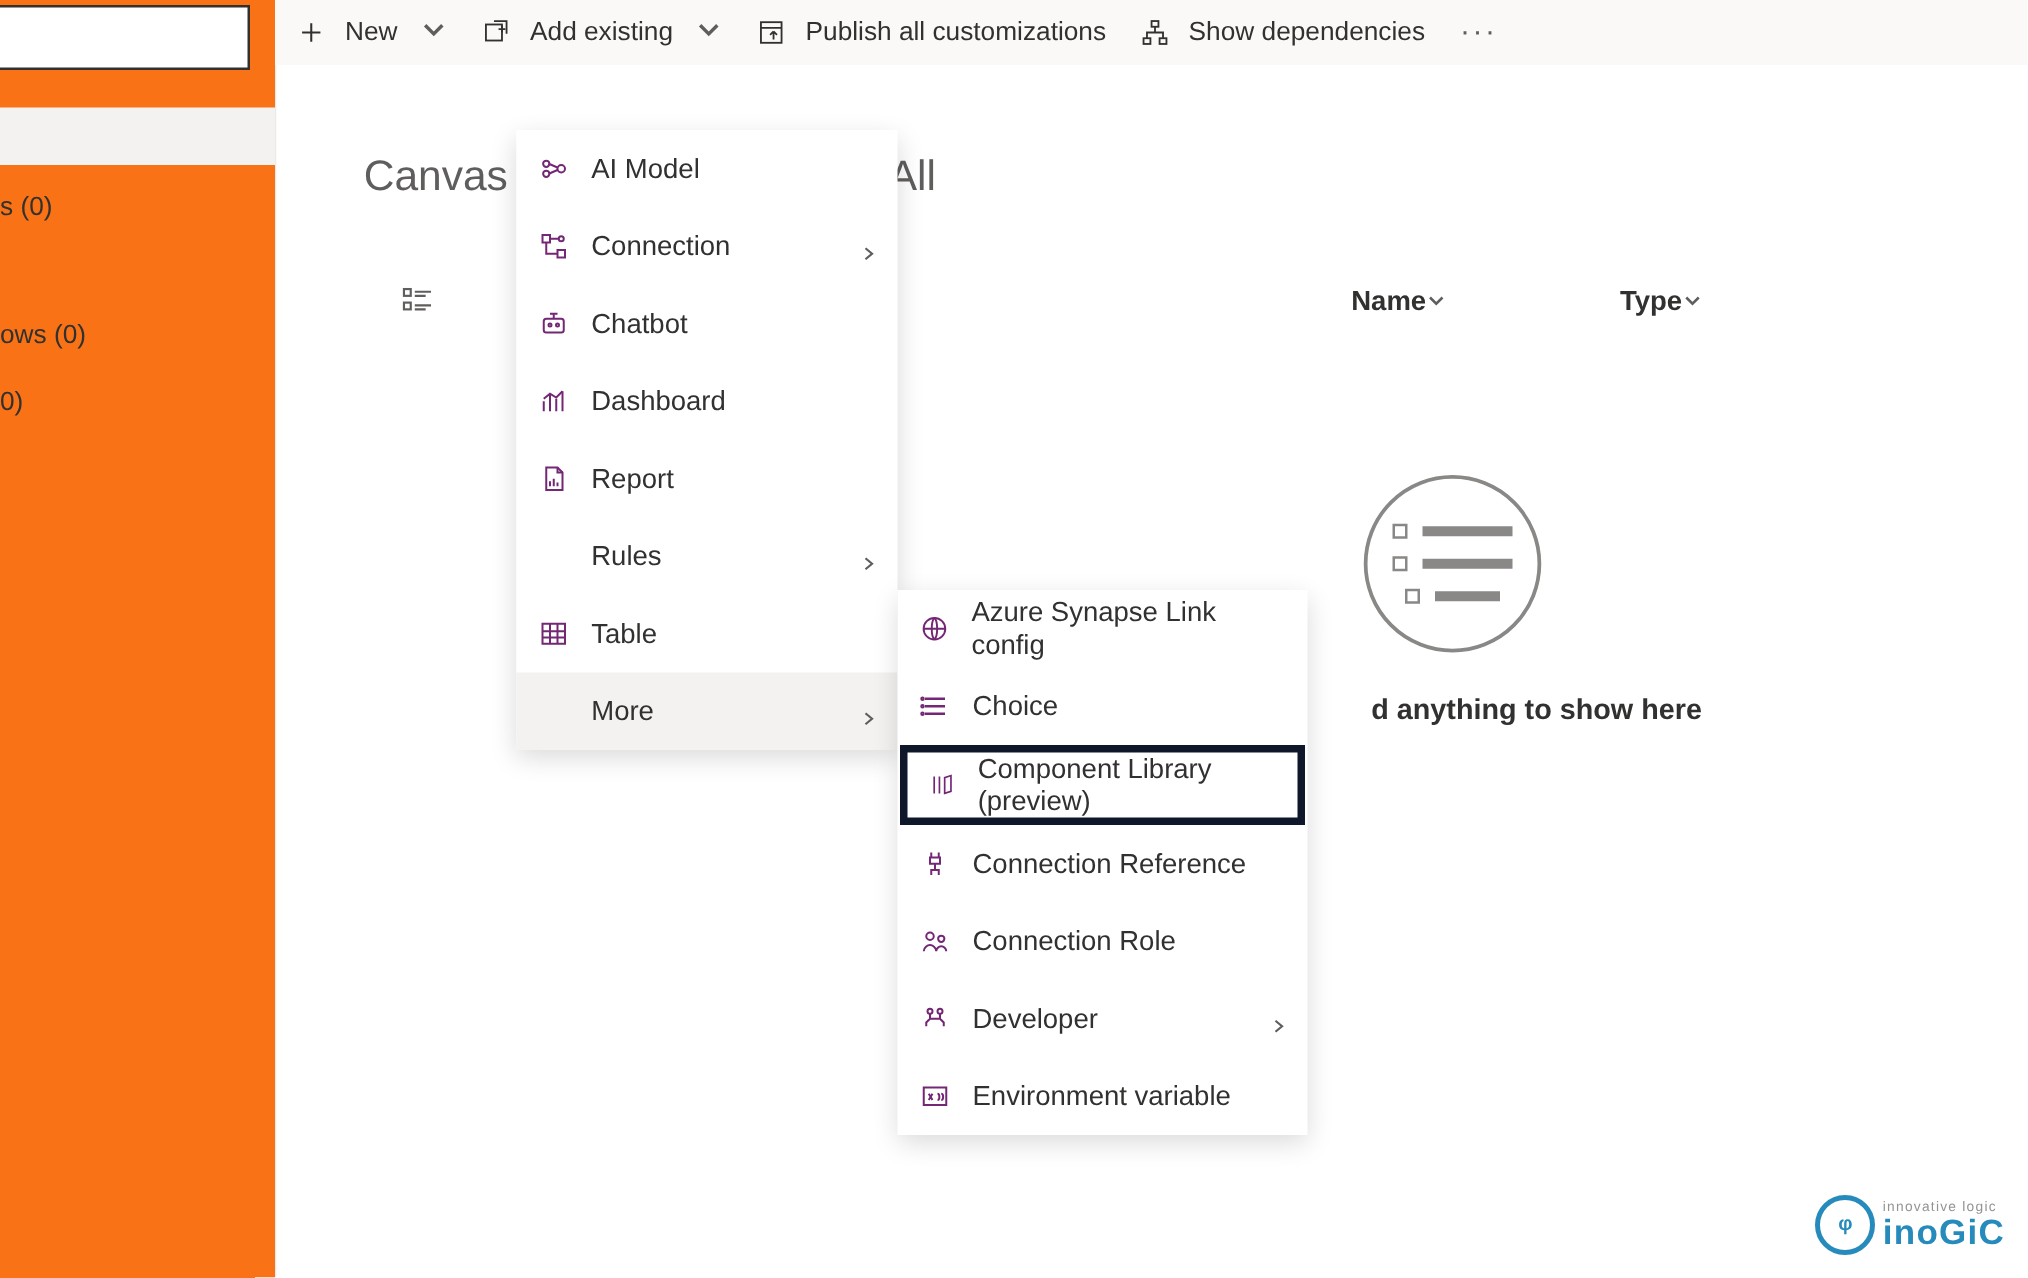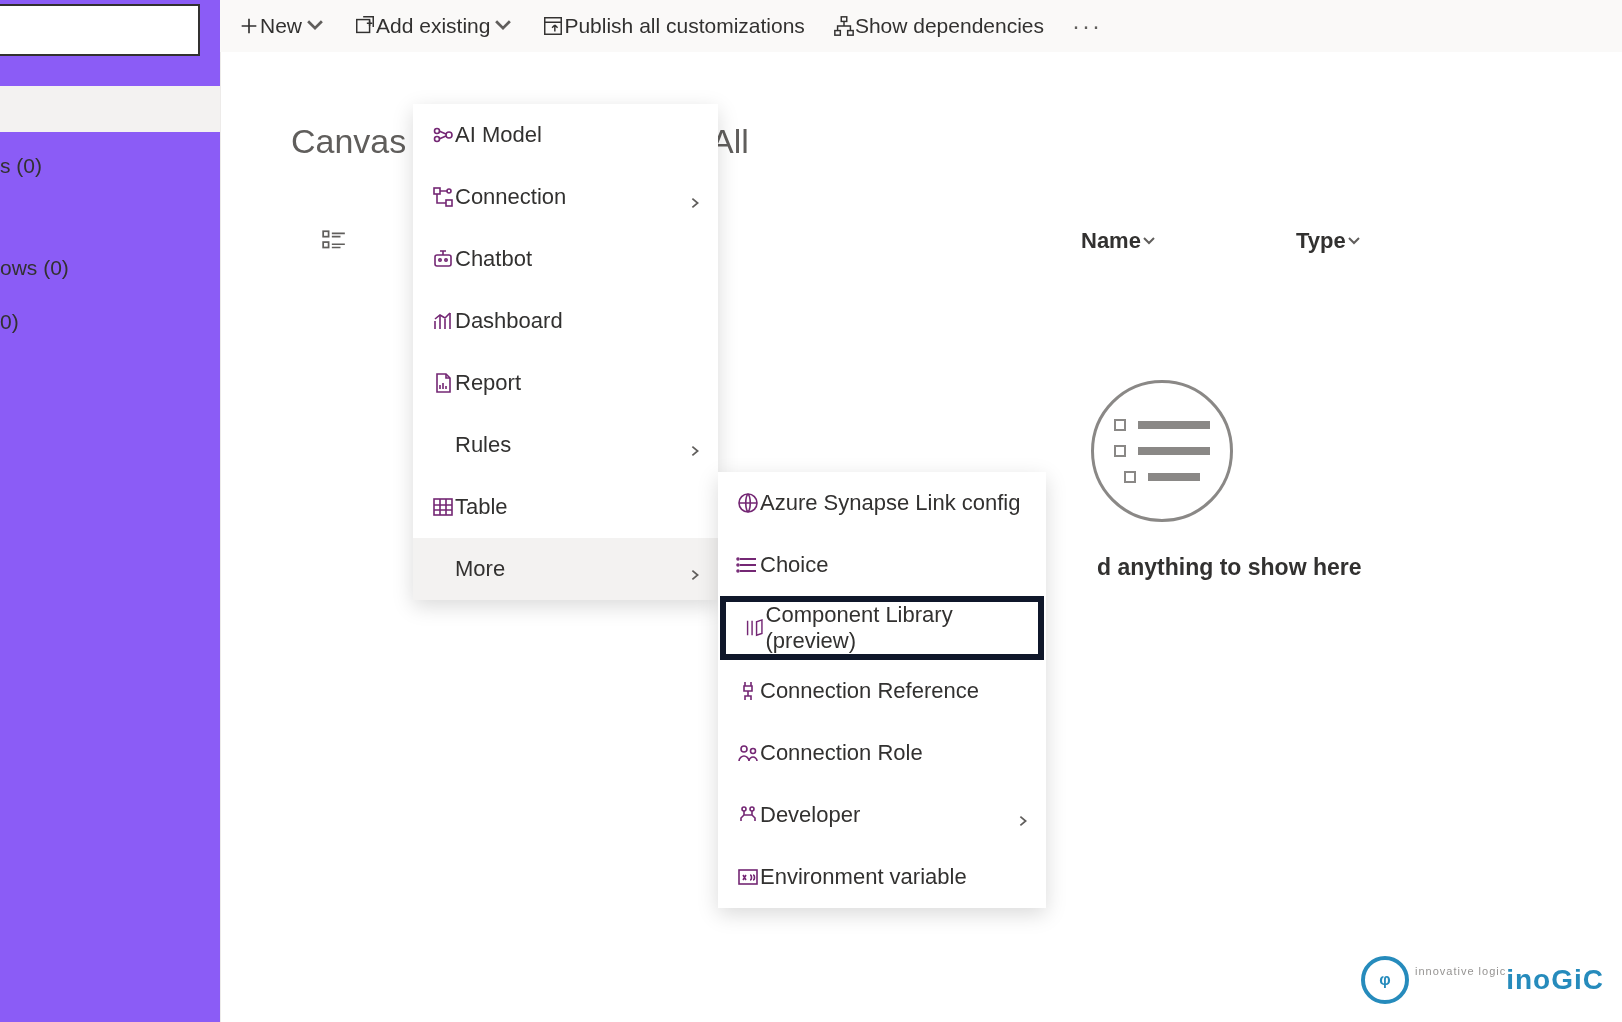--- a/index.html
+++ b/index.html
@@ -1,27 +1,27 @@
 <!DOCTYPE html>
 <html><head>
 <meta charset="utf-8">
 <style>
 html,body{margin:0;padding:0;font-family:"Segoe UI",Arial,sans-serif;background:#fff;color:#323130;font-size:16px;-webkit-font-smoothing:antialiased}
 *{box-sizing:border-box}
 .scale{width:1622px;height:1022px;transform-origin:top left;position:relative;overflow:hidden}
 
 
 .cmdbar{position:absolute;top:0;left:220px;right:0;height:52px;background:#faf9f8;display:flex;align-items:center;padding:0 18px;gap:28px}
-.cmd{display:flex;align-items:center;gap:0;font-size:21px;color:#323130;cursor:pointer}
+.cmd{display:flex;align-items:center;gap:16px;font-size:21px;color:#323130;cursor:pointer}
 .cmd svg{width:22px;height:22px}
 .cmd .chev{margin-left:2px}
 .more-dots{font-size:24px;letter-spacing:2px;color:#605e5c}
 
 
-.leftrail{position:absolute;top:0;left:0;width:220px;height:100%;background:#8b5cf6}
+.leftrail{position:absolute;top:0;left:0;width:220px;height:100%;background:#f97316}
 .searchbox{position:absolute;top:4px;left:-100px;width:300px;height:52px;border:2px solid #323130;background:#fff}
 .rail-hl{position:absolute;top:86px;left:0;width:220px;height:46px;background:#f3f2f1}
 .rail-item{position:absolute;left:0;font-size:21px;color:#323130}
 .rail1{top:154px}
 .rail2{top:256px}
 .rail3{top:310px}
 
 
 .main{position:absolute;left:220px;top:52px;right:0;bottom:0;background:#fff;border-left:1px solid #edebe9}
 .pagetitle{position:absolute;top:70px;left:70px;font-size:34px;color:#605e5c;font-weight:400}
@@ -38,34 +38,34 @@
 
 .empty-circle{position:absolute;top:328px;left:870px;width:142px;height:142px;border:3px solid #8a8886;border-radius:50%;display:flex;flex-direction:column;align-items:center;justify-content:center;gap:14px}
 .empty-row{display:flex;align-items:center;gap:12px}
 .empty-sq{width:12px;height:12px;border:2px solid #8a8886}
 .empty-line{height:8px;background:#8a8886}
 .empty-text{position:absolute;top:502px;left:876px;font-size:23px;font-weight:700;color:#323130}
 
 
 .menu1{position:absolute;top:52px;left:192px;width:305px;background:#fff;box-shadow:0 6px 20px rgba(0,0,0,.15)}
 .menu2{position:absolute;top:420px;left:497px;width:328px;background:#fff;box-shadow:0 6px 20px rgba(0,0,0,.15)}
-.mi{display:flex;align-items:center;height:62px;padding:0 18px;font-size:22px;color:#323130;cursor:pointer;position:relative}
+.mi{display:flex;align-items:center;height:62px;padding:0 18px;gap:18px;font-size:22px;color:#323130;cursor:pointer;position:relative}
 .mi svg.icon{width:24px;height:24px;stroke:#742774;fill:none;stroke-width:1.6}
 .mi .sub{position:absolute;right:16px;width:14px;height:14px}
 .mi.hover{background:#f3f2f1}
 .hl-box{border:6px solid #0f172a;margin:0 2px}
 .hl-box .mi{height:52px}
 
 
 .blank-icon{width:24px;height:24px}
 
 
 .wm{position:absolute;right:18px;bottom:18px;display:flex;align-items:center;gap:6px;opacity:.9}
 .wm-ring{width:48px;height:48px;border:4px solid #0f7fb5;border-radius:50%;display:flex;align-items:center;justify-content:center;color:#0f7fb5;font-weight:700}
-.wm-text{display:flex;flex-direction:row;line-height:1}
+.wm-text{display:flex;flex-direction:column;line-height:1}
 .wm-tag{font-size:11px;color:#8a8886;letter-spacing:1px}
 .wm-name{font-size:28px;font-weight:700;color:#0f7fb5;letter-spacing:1px}
 
 .chev svg,.sub svg{stroke:#605e5c;fill:none;stroke-width:2}
 </style>
 </head>
 <body>
 <div class="scale">
 
 <div class="leftrail">

